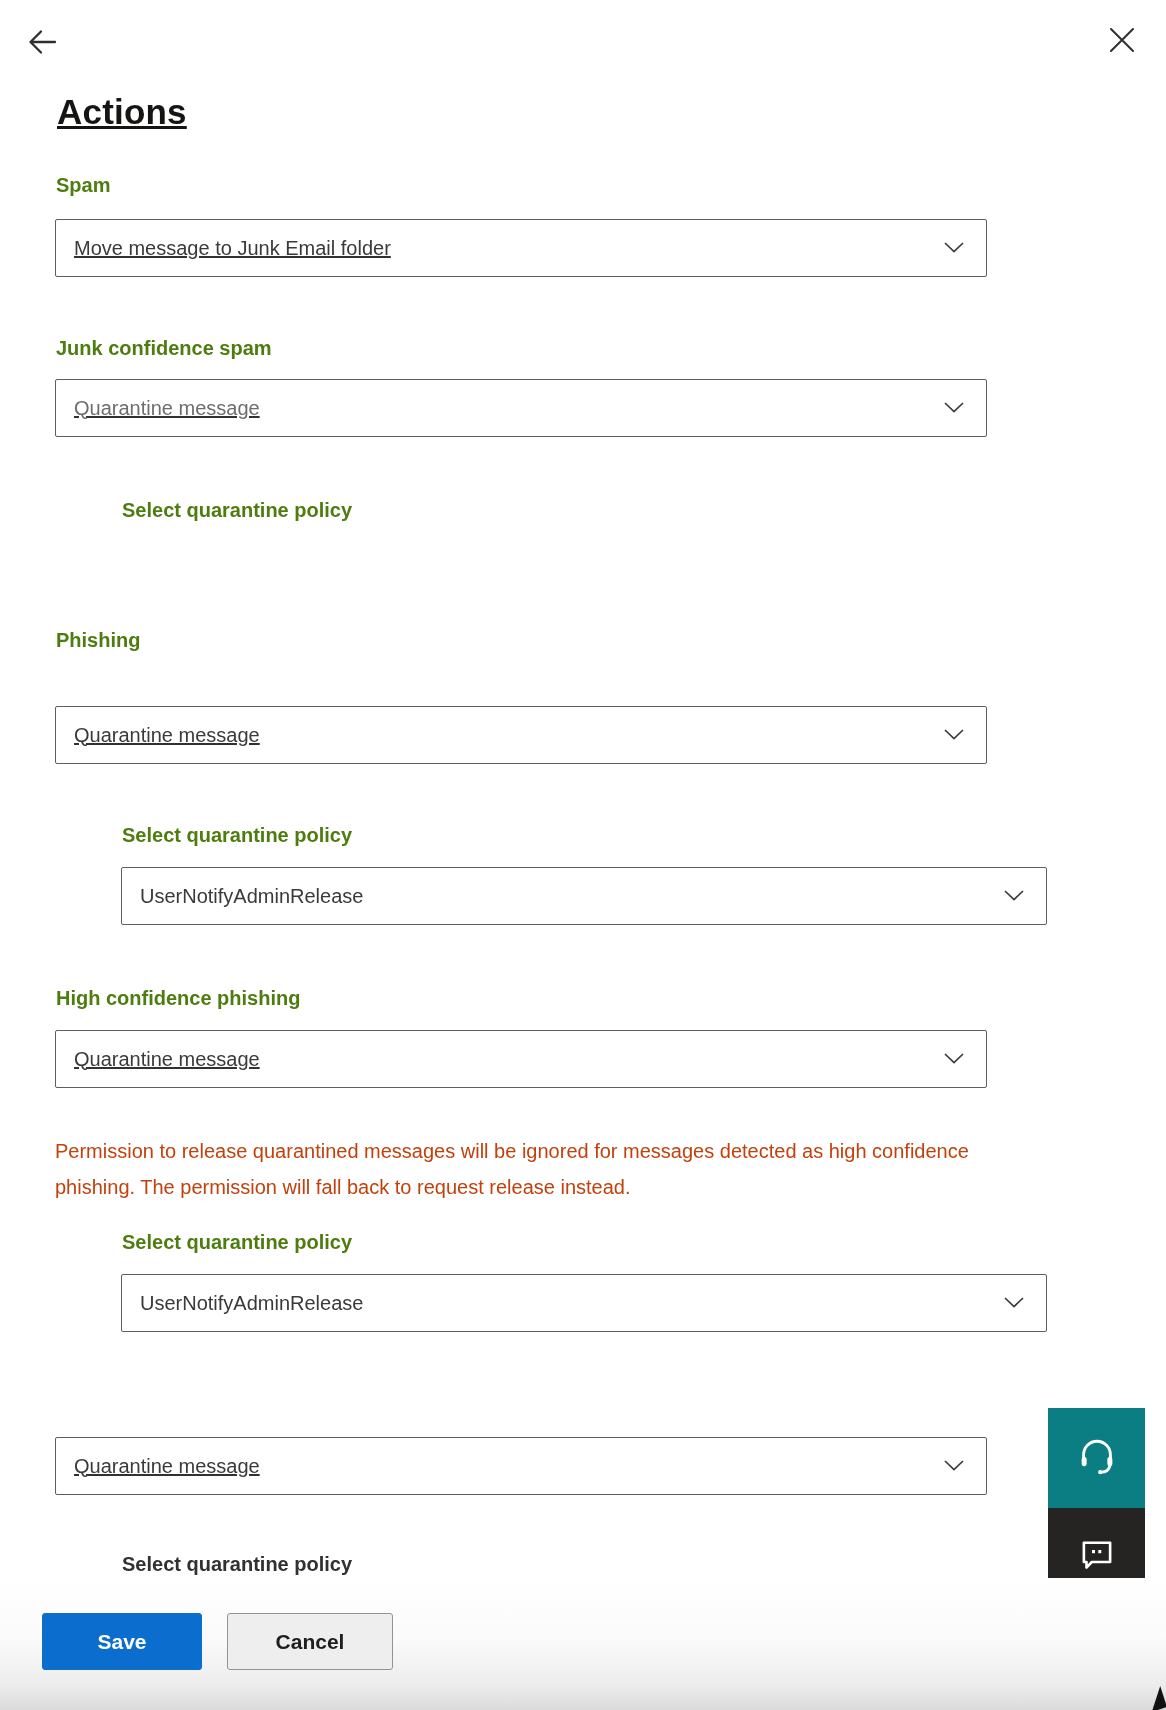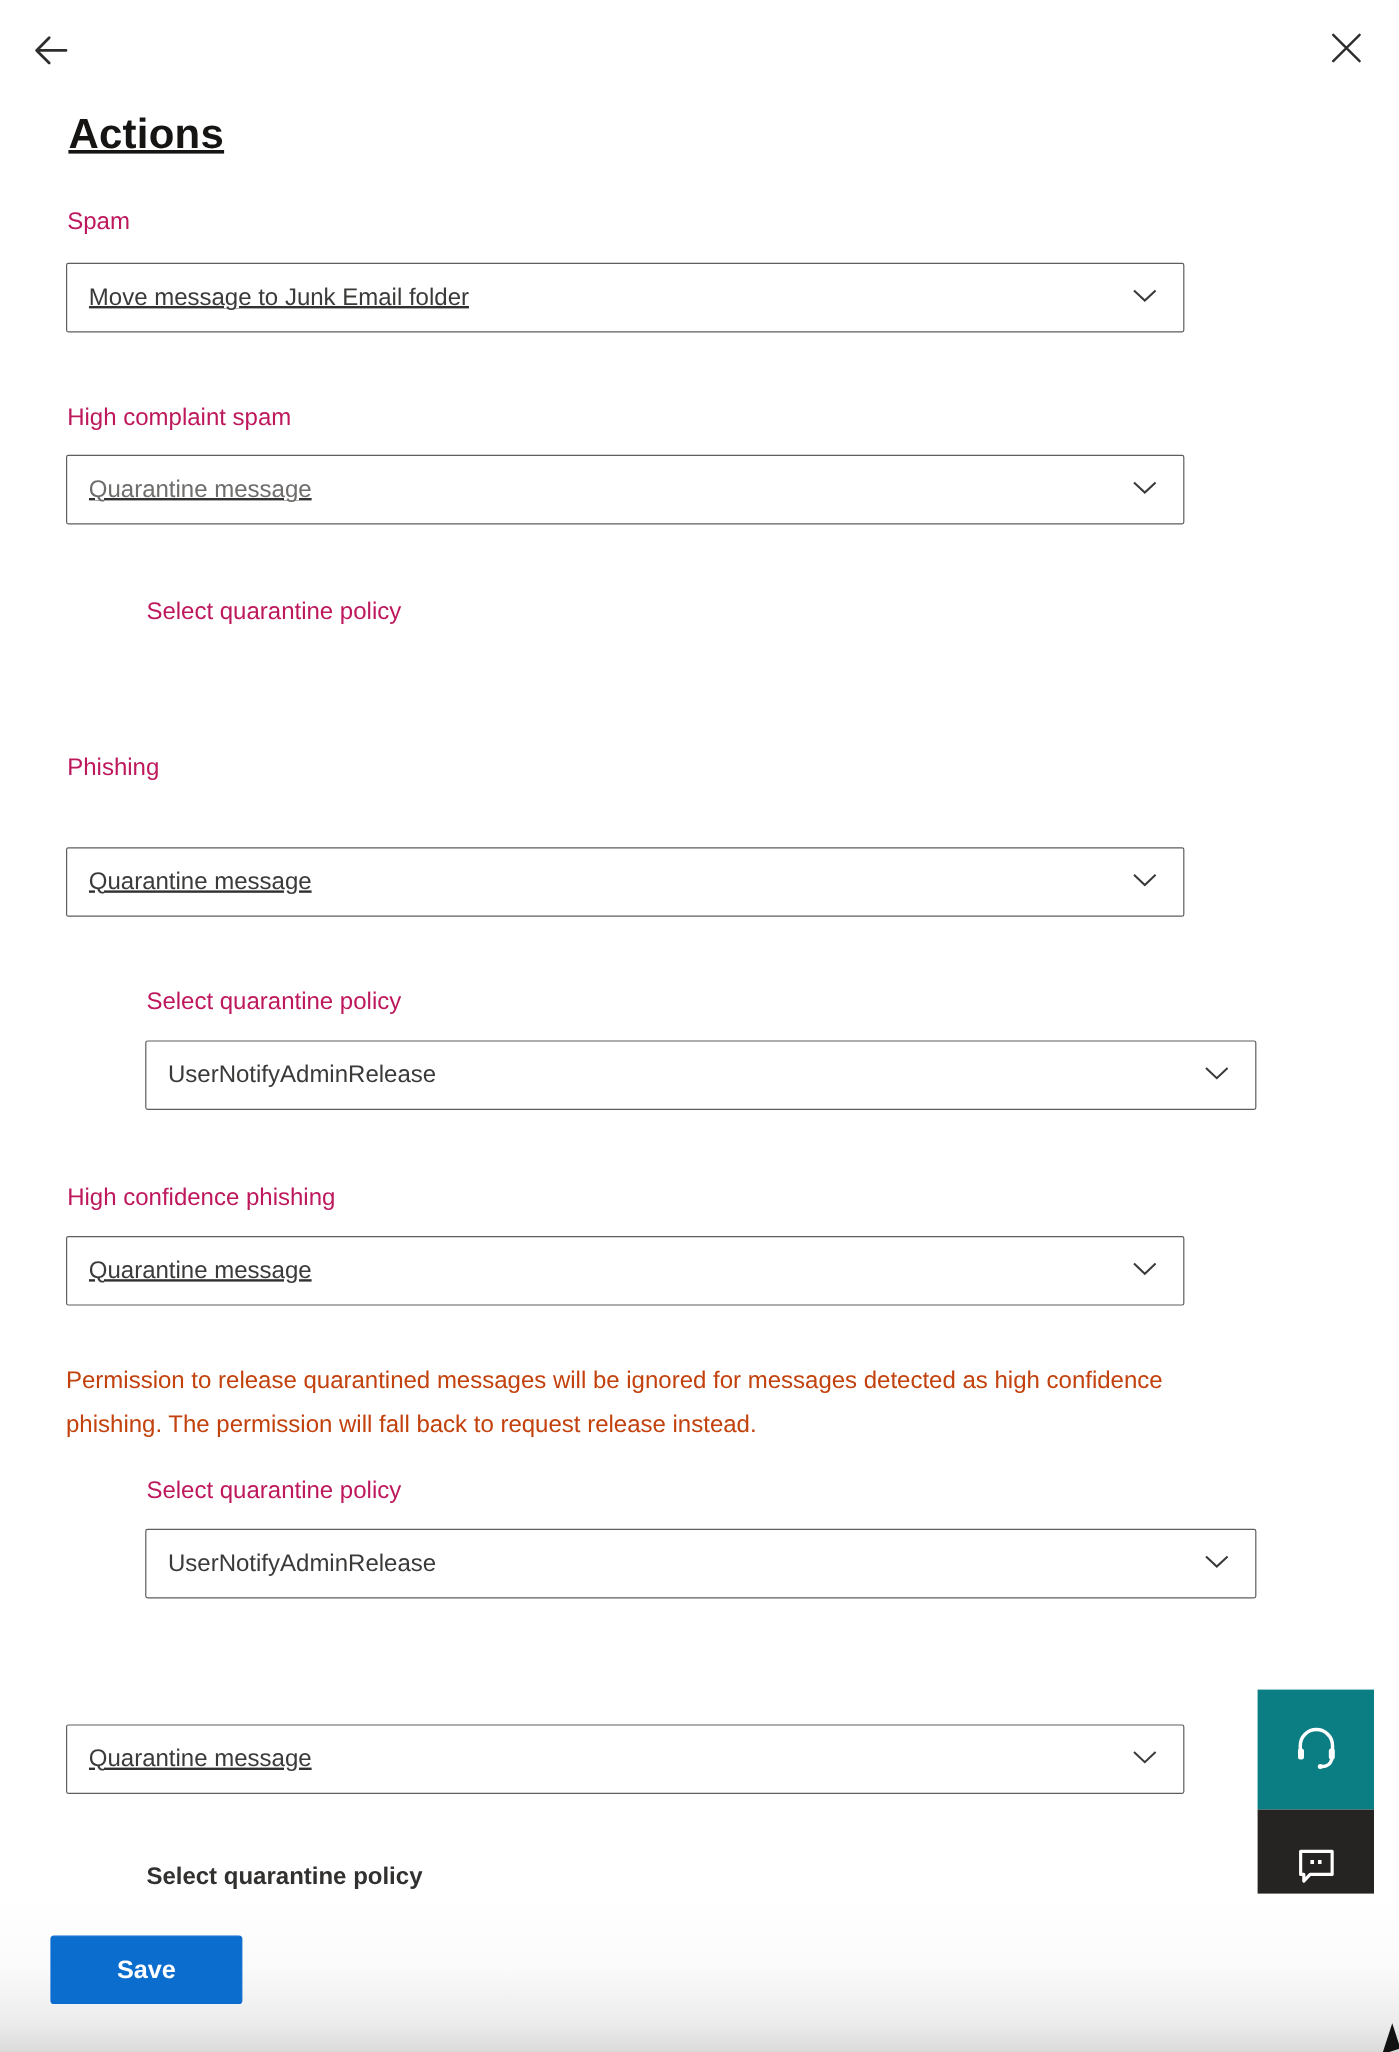--- a/index.html
+++ b/index.html
@@ -9,21 +9,21 @@
   }
   .iconbtn{position:absolute;background:none;border:none;padding:0;cursor:pointer;line-height:0;}
   #back-btn{left:24px;top:24px;}
   #close-btn{left:1106px;top:24px;}
   #page-title{
     position:absolute;left:57px;top:92px;font-size:35px;font-weight:700;color:#161514;
     letter-spacing:0.2px;
     text-decoration:underline;
   }
   .field-label{
-    position:absolute;font-size:20px;font-weight:400;color:#be185d;white-space:nowrap;
+    position:absolute;font-size:20px;font-weight:700;color:#4d7c0f;white-space:nowrap;
   }
   .dropdown{
     position:absolute;height:58px;background:#fff;border:1px solid #605e5c;border-radius:2px;
     display:flex;align-items:center;justify-content:space-between;box-sizing:border-box;
     padding:0 22px 0 18px;cursor:pointer;
   }
   .dropdown .value{font-size:20px;color:#3b3a39;white-space:nowrap;overflow:hidden;}
   .dropdown .value.muted{color:#6e6d6b;}
   .main-dd{left:55px;width:932px;text-decoration:underline;}
   .indent-dd{left:121px;width:926px;}
@@ -90,21 +90,21 @@
   <div class="field-label main-lbl" style="top:174px">Spam</div>
   <div class="dropdown main-dd" style="top:219px">
     <span class="value">Move message to Junk Email folder</span>
     <span>
       <svg width="20" height="11" viewBox="0 0 20 11">
           <polyline points="1,1 10,9.5 19,1" fill="none" stroke="#3b3a39" stroke-width="1.7"></polyline>
         </svg>
     </span>
   </div>
 
-  <div class="field-label main-lbl" style="top:337px">High complaint spam</div>
+  <div class="field-label main-lbl" style="top:337px">Junk confidence spam</div>
   <div class="dropdown main-dd" style="top:379px">
     <span class="value muted">Quarantine message</span>
     <span>
       <svg width="20" height="11" viewBox="0 0 20 11">
           <polyline points="1,1 10,9.5 19,1" fill="none" stroke="#3b3a39" stroke-width="1.7"></polyline>
         </svg>
     </span>
   </div>
 
   <div class="field-label indent-lbl" style="top:499px">Select quarantine policy</div>
@@ -177,17 +177,18 @@
     <span>
       <svg width="42" height="42" viewBox="0 0 24 24" fill="none" stroke="#ffffff" stroke-width="1.5" stroke-linejoin="round">
         <path d="M4.5 5 h15 v11 h-10.5 l-3 3.2 v-3.2 h-1.5 z"></path>
         <path d="M10 9.2 v1.8 M13.6 9.2 v1.8" stroke-width="1.7"></path>
       </svg>
     </span>
   </button>
 
   <div id="footer">
     <button id="save-btn">Save</button>
+    <button id="cancel-btn">Cancel</button>
   </div>
 
   <div id="cursor"></div>
 
 </div>
 
 </body></html>

